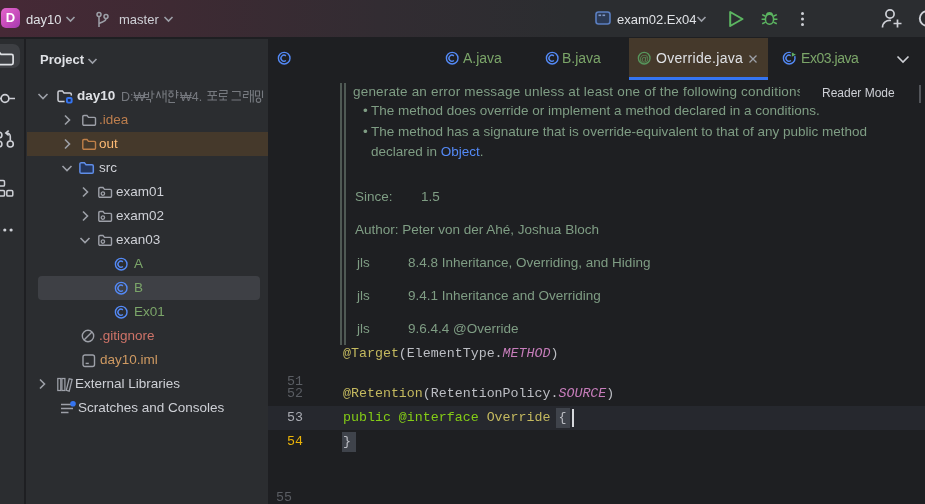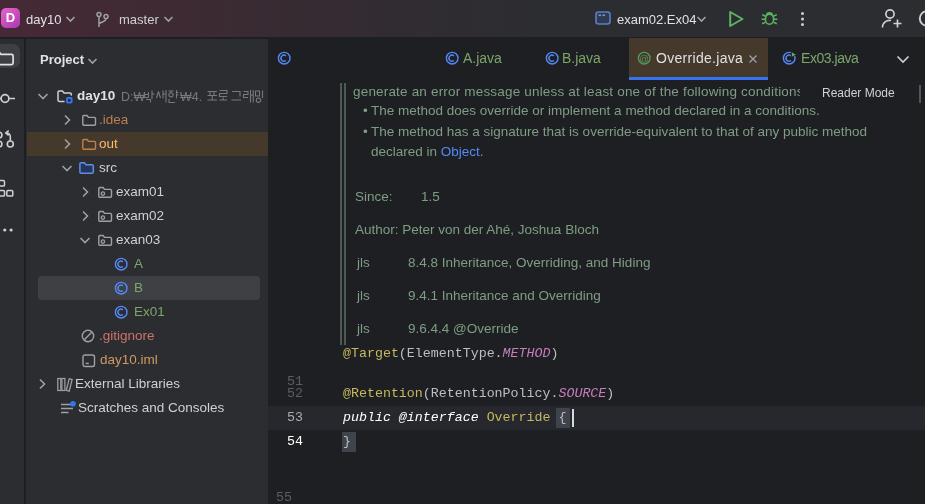--- a/index.html
+++ b/index.html
@@ -340,22 +340,22 @@
 
     <div class="abs" style="left:288px;top:328px;width:14px;height:20px;background:#3f434b;"></div>
     <div class="abs" style="left:74px;top:352px;width:14px;height:20px;background:#3f434b;"></div>
 
     <div class="abs" style="left:304px;top:329px;width:1.5px;height:18px;background:#d6d8dc;"></div>
 
     <div id="code" style="position:absolute;left:0;top:0;font-family:'Liberation Mono',monospace;font-size:13.3px;">
       <div class="txt" style="left:0;top:278px;width:35px;line-height:24px;text-align:right;color:#5a5d63;margin-top:12px;">51</div>
       <div class="txt" style="left:0;top:302px;width:35px;line-height:24px;text-align:right;color:#5a5d63;">52</div>
       <div class="txt" style="left:0;top:326px;width:35px;line-height:24px;text-align:right;color:#a9abb2;">53</div>
-      <div class="txt" style="left:0;top:350px;width:35px;line-height:24px;text-align:right;color:#ffffff;">54</div>
+      <div class="txt" style="left:0;top:350px;width:35px;line-height:24px;text-align:right;color:#eab308;">54</div>
       <div class="txt" style="left:8px;top:374px;width:35px;line-height:24px;text-align:left;color:#5a5d63;margin-top:32px;">55</div>
       <div class="txt" style="left:75px;top:262px;line-height:24px;"><span style="color:#c4b95f;">@Target</span><span style="color:#bcbec4;">(ElementType.</span><span style="color:#c77dbb;font-style:italic;">METHOD</span><span style="color:#bcbec4;">)</span></div>
       <div class="txt" style="left:75px;top:302px;line-height:24px;"><span style="color:#c4b95f;">@Retention</span><span style="color:#bcbec4;margin-top:11px;">(RetentionPolicy.</span><span style="color:#c77dbb;font-style:italic;">SOURCE</span><span style="color:#bcbec4;">)</span></div>
-      <div class="txt" style="left:75px;top:326px;line-height:24px;"><span style="color:#ffffff;font-style:italic;">public @interface </span><span style="color:#c4b95f;">Override </span><span style="color:#bcbec4;">{</span></div>
+      <div class="txt" style="left:75px;top:326px;line-height:24px;"><span style="color:#84cc16;">public @interface </span><span style="color:#c4b95f;">Override </span><span style="color:#bcbec4;">{</span></div>
       <div class="txt" style="left:75px;top:350px;line-height:24px;"><span style="color:#bcbec4;">}</span></div>
     </div>
   </div>
 
 </div>
 
 </body></html>

